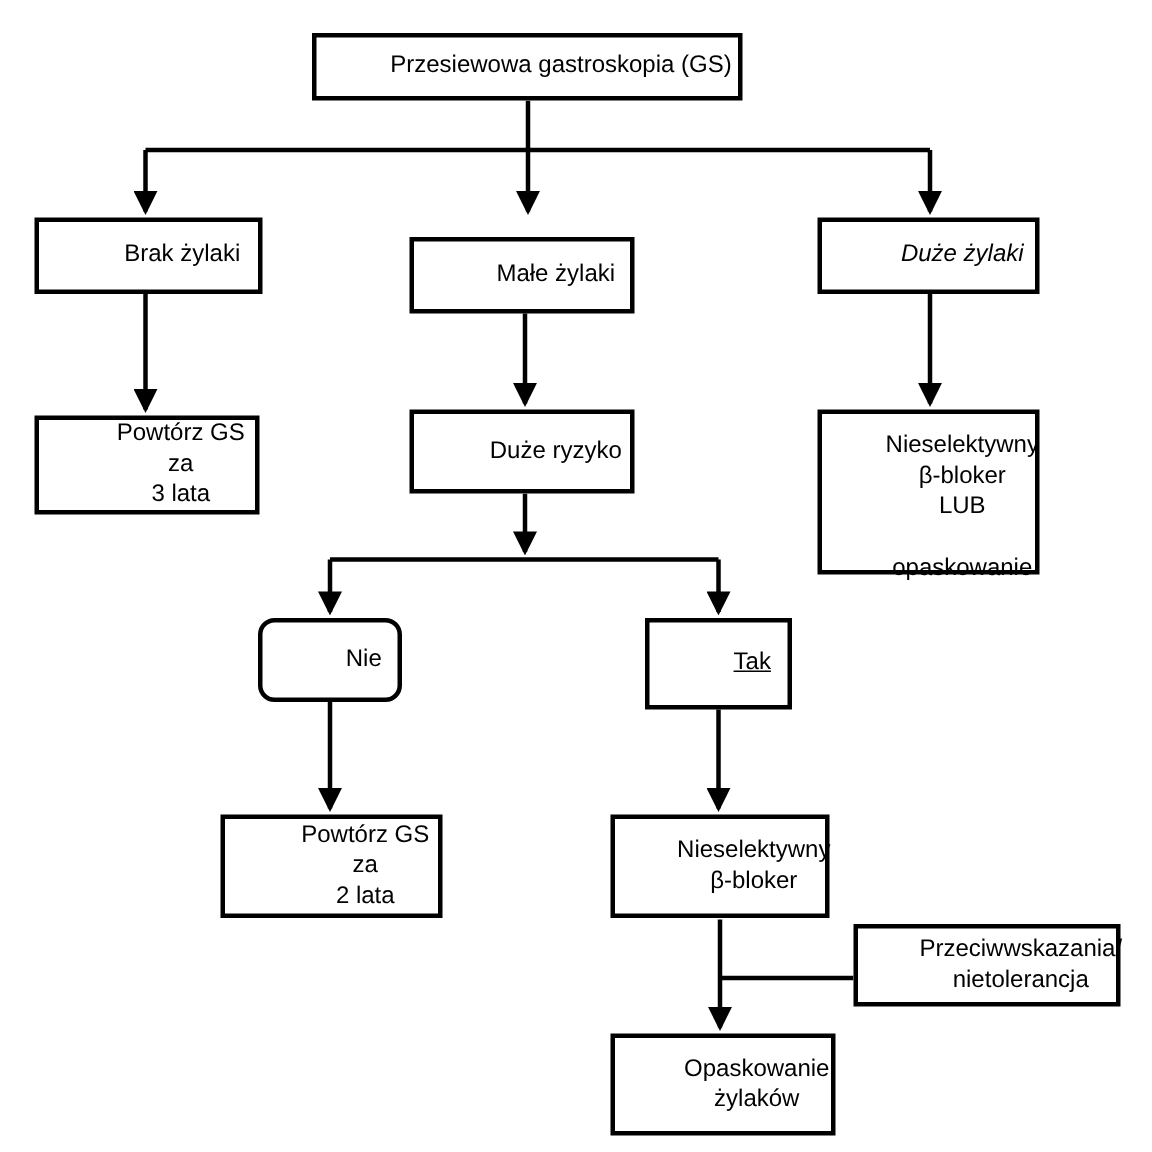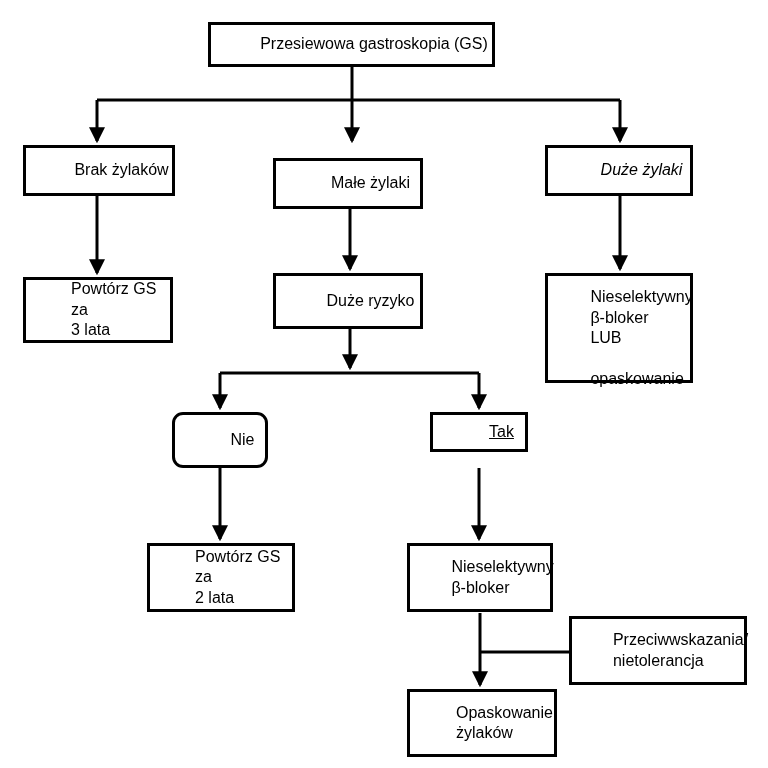--- a/index.html
+++ b/index.html
@@ -31,20 +31,21 @@
     stroke-width: 3;
   }
   .node {
     position: absolute;
     box-sizing: border-box;
     border: 3px solid var(--line);
     background: var(--bg);
     display: flex;
     align-items: center;
     justify-content: center;
+    text-align: center;
     font-size: 16px;
     line-height: 1.28;
     white-space: pre-line;
     padding-left: 45px;
   }
   .node strong { display: block; font-weight: normal; }
 </style>
 </head>
 <body>
 
@@ -74,21 +75,21 @@
 
     <line x1="220" y1="468" x2="220" y2="539" marker-end="url(#arrow)"></line>
     <line x1="479" y1="468" x2="479" y2="539" marker-end="url(#arrow)"></line>
 
     <line x1="480" y1="613" x2="480" y2="685" marker-end="url(#arrow)"></line>
     <line x1="480" y1="652" x2="569" y2="652"></line>
   </svg>
 
   <div class="node" style="left:208px; top:22px;  width:287px; height:45px;">Przesiewowa gastroskopia (GS)</div>
 
-  <div class="node" style="left:23px;  top:145px; width:152px; height:51px;">Brak żylaków</div>
+  <div class="node" style="left:23px;  top:145px; width:152px; height:51px;">Brak żylaki</div>
 
   <div class="node" style="left:273px; top:158px; width:150px; height:51px;">Małe żylaki</div>
 
   <div class="node" style="left:545px; top:145px; width:148px; height:51px;font-style:italic;">Duże żylaki</div>
 
   <div class="node" style="left:23px;  top:277px; width:150px; height:66px;">Powtórz GS za
 3 lata</div>
 
   <div class="node" style="left:273px; top:273px; width:150px; height:56px;">Duże ryzyko</div>
 
@@ -96,27 +97,27 @@
     <div>
       <span>Nieselektywny
 β-bloker</span>
       <strong>LUB</strong>
       <span>opaskowanie</span>
     </div>
   </div>
 
   <div class="node" style="left:172px; top:412px; width:96px;  height:56px;border-radius:11px;">Nie</div>
 
-  <div class="node" style="left:430px; top:412px; width:98px;  height:40px;text-decoration:underline;">Tak</div>
+  <div class="node" style="left:430px; top:412px; width:98px;  height:61px;text-decoration:underline;">Tak</div>
 
   <div class="node" style="left:147px; top:543px; width:148px; height:69px;">Powtórz GS za
 2 lata</div>
 
   <div class="node" style="left:407px; top:543px; width:146px; height:69px;">Nieselektywny
 β-bloker</div>
 
-  <div class="node" style="left:569px; top:616px; width:178px; height:69px;">Przeciwwskazania/
+  <div class="node" style="left:569px; top:616px; width:178px; height:55px;">Przeciwwskazania/
 nietolerancja</div>
 
   <div class="node" style="left:407px; top:689px; width:150px; height:68px;">Opaskowanie
 żylaków</div>
 
 </div>
 
 </body></html>

